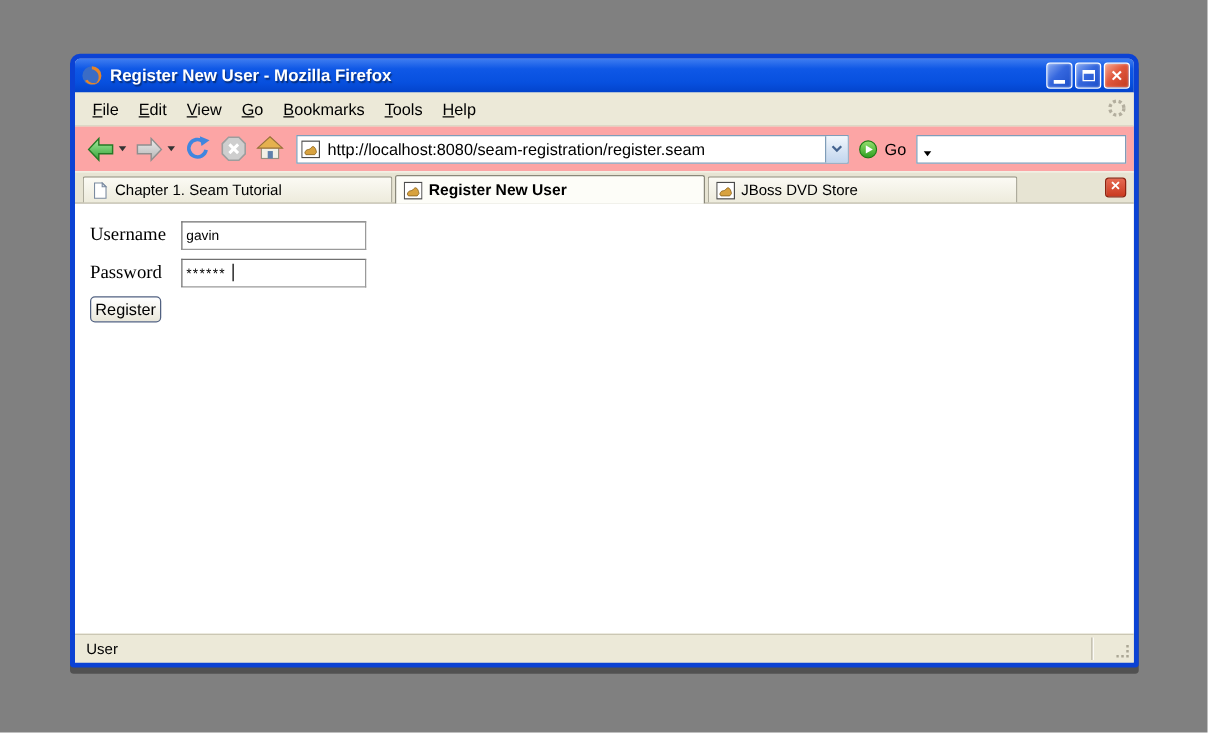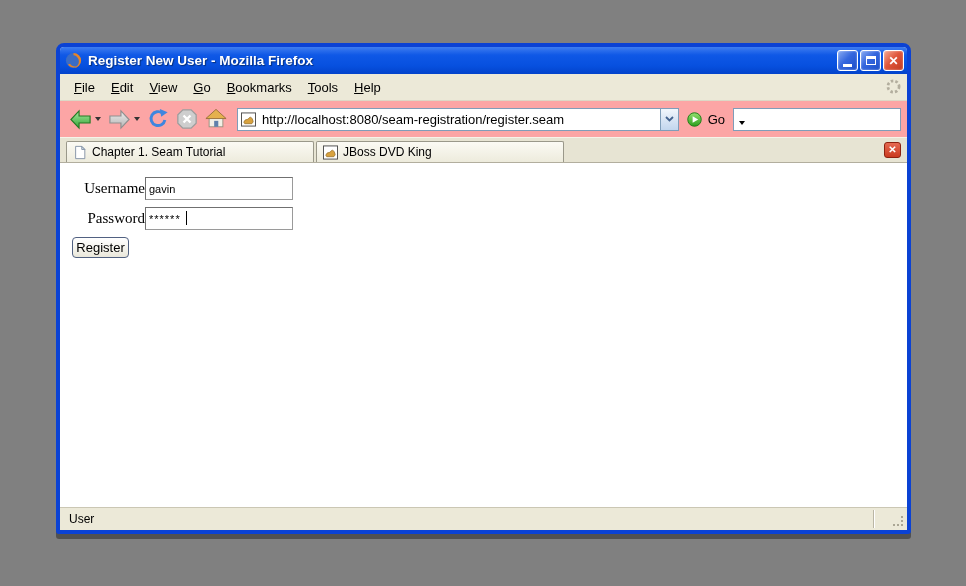--- a/index.html
+++ b/index.html
@@ -96,21 +96,21 @@
   }
   .tab-close{
     margin-left:auto;align-self:center;width:17px;height:16px;box-sizing:border-box;
     background:linear-gradient(180deg,#e66a52 0%,#ca3a20 100%);
     border:1px solid #8e2210;border-radius:3px;color:#fff;font-size:10px;font-weight:bold;
     display:flex;align-items:center;justify-content:center;line-height:1;
   }
   
   .content{flex:1;background:#fff;padding:14px 0 0 12px;overflow:hidden;}
   .frow{display:flex;align-items:center;margin-bottom:7px;}
-  .flabel{width:73px;flex:0 0 73px;font-family:"Liberation Serif",serif;font-size:15px;color:#000;text-align:right;}
+  .flabel{width:73px;flex:0 0 73px;font-family:"Liberation Serif",serif;font-size:15px;color:#000;}
   .fwrap{position:relative;}
   .finput{
     width:140px;height:19px;box-sizing:content-box;
     border:1px solid #9a9a9a;border-top-color:#707070;border-left-color:#707070;
     font-size:11px;padding:1px 3px;font-family:"Liberation Sans",sans-serif;color:#000;
   }
   .caret{position:absolute;left:41px;top:4px;width:1px;height:14px;background:#000;}
   .register-btn{
     margin-top:7px;width:57px;height:21px;
     background:linear-gradient(180deg,#ffffff 0%,#f4f3ec 55%,#e9e7da 100%);
@@ -251,26 +251,33 @@
   </div>
 
   <div class="tabstrip">
     <div class="tab">
       <svg width="14" height="15" viewBox="0 0 16 16">
         <path d="M3 1 h7 l3.5 3.5 v10.5 h-10.5 z" fill="#fff" stroke="#7b8ba0"></path>
         <path d="M10 1 l3.5 3.5 h-3.5 z" fill="#dbe4ee" stroke="#7b8ba0"></path>
       </svg>
       <span>Chapter 1. Seam Tutorial</span>
     </div>
+    <div class="tab active">
+      <svg width="15" height="15" viewBox="0 0 16 16">
+        <rect x="0.5" y="1" width="15" height="14" fill="#fff" stroke="#4a4a4a"></rect>
+        <path d="M3 11 C4.5 6.5 6.5 9.5 8.5 6.5 C10.5 4 12.5 7 13 10.5 L11.5 12.5 L4 12.5 Z" fill="#d8a23f" stroke="#8a6420" stroke-width="0.7"></path>
+      </svg>
+      <span>Register New User</span>
+    </div>
     <div class="tab">
       <svg width="15" height="15" viewBox="0 0 16 16">
         <rect x="0.5" y="1" width="15" height="14" fill="#fff" stroke="#4a4a4a"></rect>
         <path d="M3 11 C4.5 6.5 6.5 9.5 8.5 6.5 C10.5 4 12.5 7 13 10.5 L11.5 12.5 L4 12.5 Z" fill="#d8a23f" stroke="#8a6420" stroke-width="0.7"></path>
       </svg>
-      <span>JBoss DVD King</span>
+      <span>JBoss DVD Store</span>
     </div>
     <div class="tab-close">
         <span>✕</span>
       </div>
   </div>
 
   <div class="content">
     <div class="frow">
       <span class="flabel">Username</span>
       <div class="fwrap"><input class="finput" type="text" value="gavin" style=""></div>

